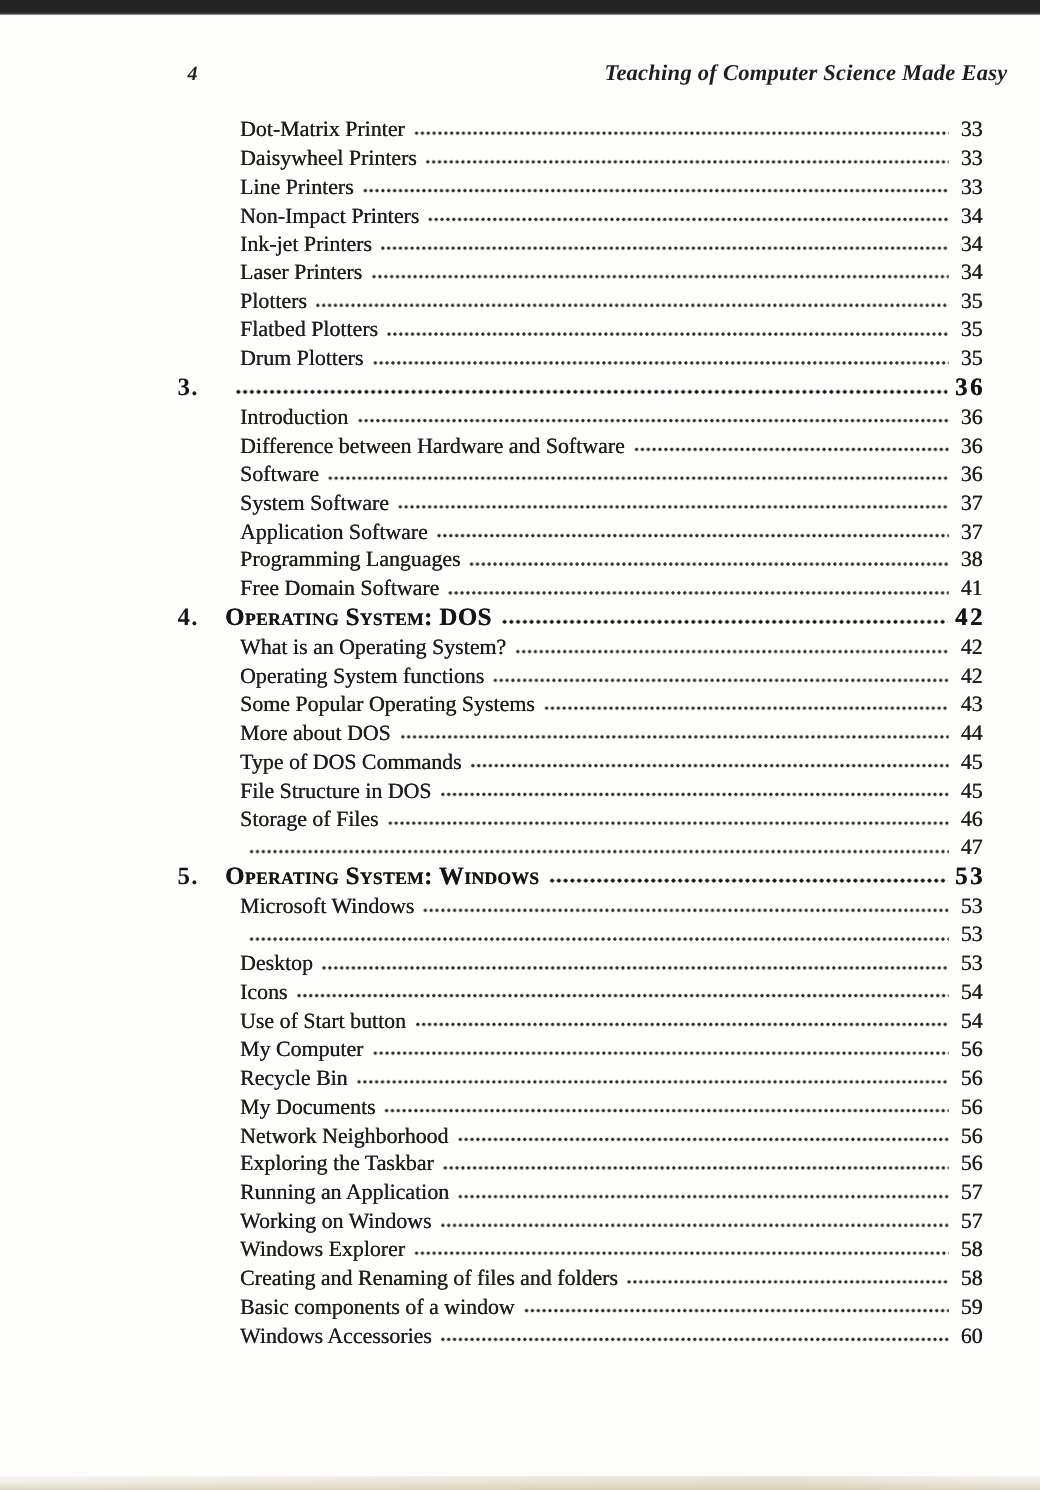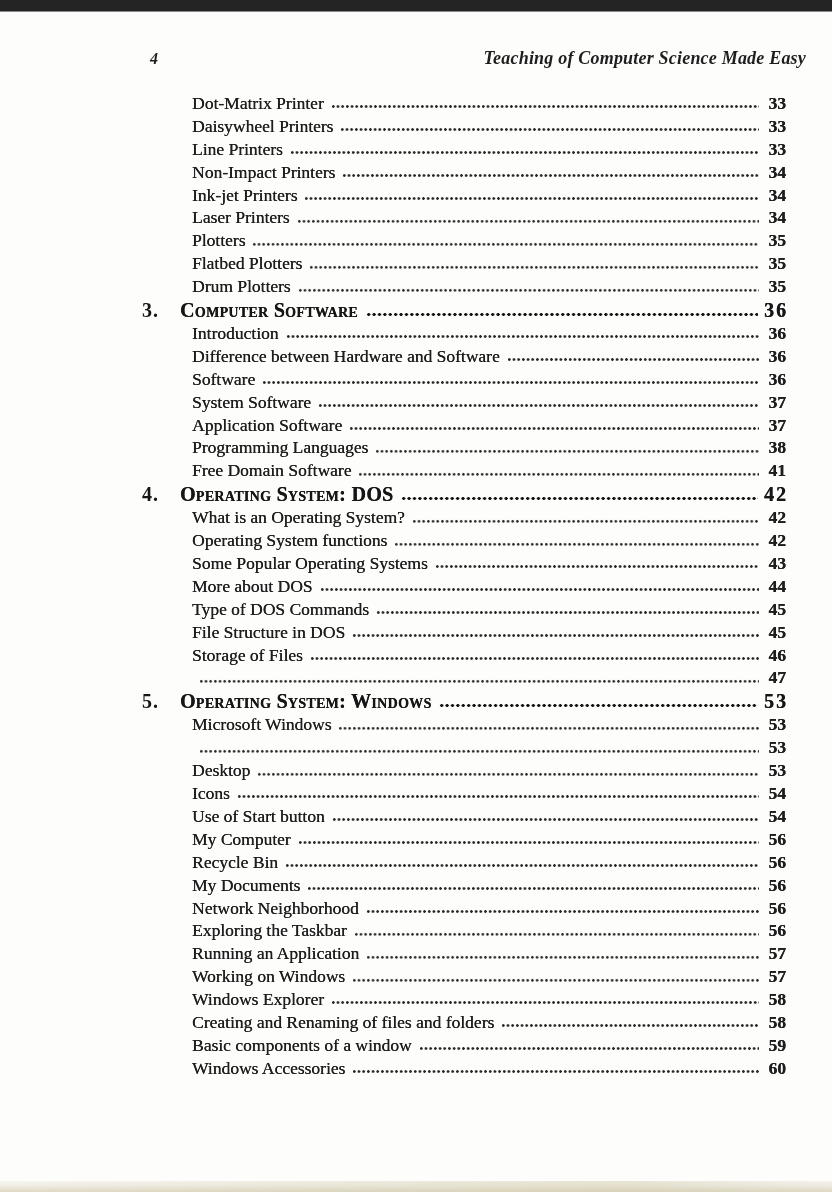--- a/index.html
+++ b/index.html
@@ -104,21 +104,20 @@
     height: 5.4px;
     margin: 0 0 0 8px;
     background-image: radial-gradient(circle at 2.7px 2.7px, #141414 1.45px, rgba(0,0,0,0) 1.8px);
     background-size: 5.4px 5.4px;
   }
   .pagenum {
     flex: 0 0 auto;
     min-width: 24px;
     text-align: right;
     text-shadow: 0.25px 0 0 currentColor;
-    font-weight: bold;
   }
   .row.section .pagenum {
     letter-spacing: 2px;
     margin-right: -2px;
     min-width: 30px;
   }
 </style>
 </head>
 <body>
 
@@ -171,21 +170,20 @@
         <span class="leader"></span>
         <span class="pagenum">35</span>
       </div>
       <div class="row sub">
         <span class="title">Drum Plotters</span>
         <span class="leader"></span>
         <span class="pagenum">35</span>
       </div>
       <div class="row section">
         <span class="num">3.</span>
-        <span class="title">Computer Software</span>
         <span class="leader"></span>
         <span class="pagenum">36</span>
       </div>
       <div class="row sub">
         <span class="title">Introduction</span>
         <span class="leader"></span>
         <span class="pagenum">36</span>
       </div>
       <div class="row sub">
         <span class="title">Difference between Hardware and Software</span>

